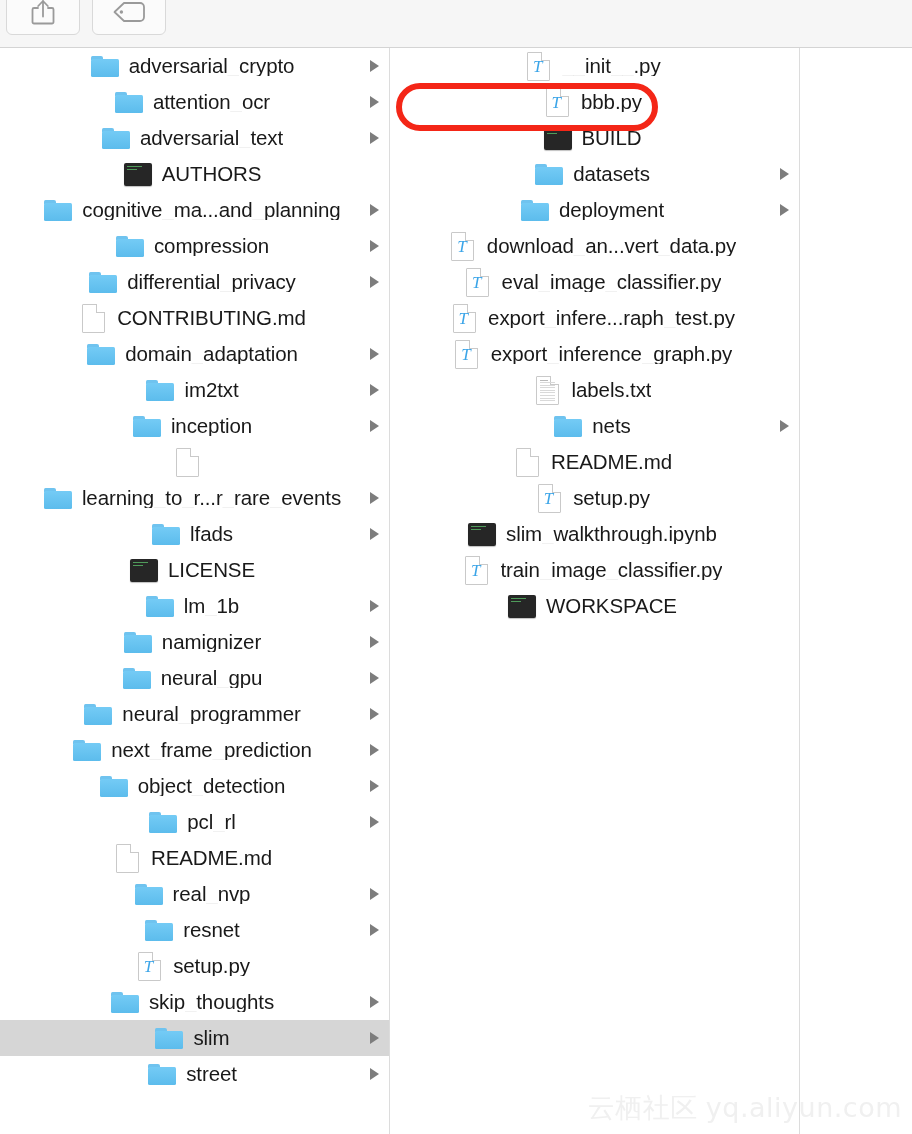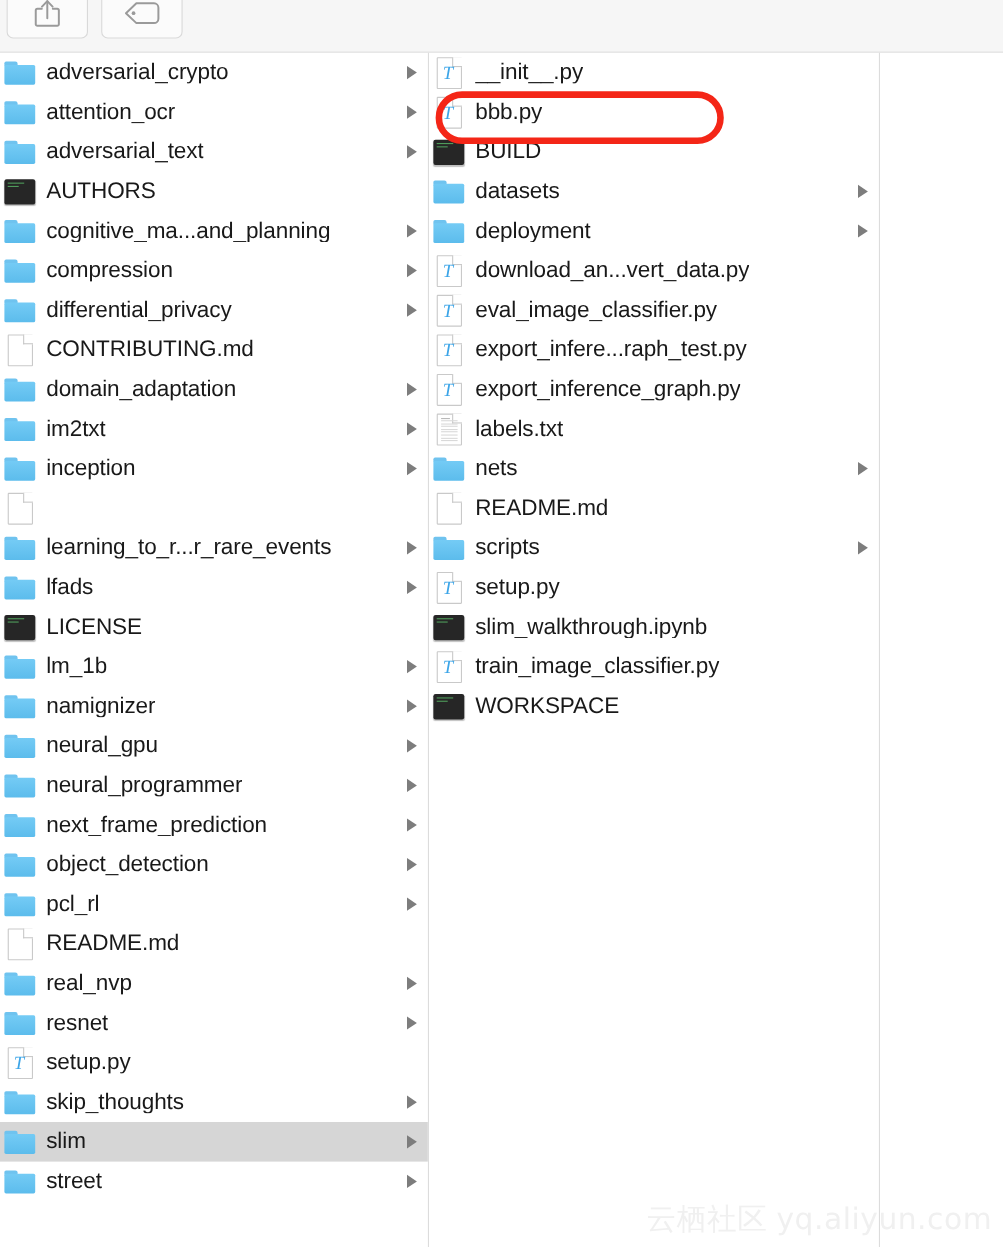--- a/index.html
+++ b/index.html
@@ -48,20 +48,21 @@
   .col-3 { flex: 1 1 auto; }
 
   
   .row {
     height: 36px;
     display: flex;
     align-items: center;
     padding-left: 3px;
     padding-right: 8px;
     position: relative;
+    justify-content: center;
   }
   .row.selected { background: #d6d6d6; }
   .row .icon {
     width: 30px; height: 30px;
     flex: 0 0 30px;
     margin-right: 9px;
     display: flex; align-items: center; justify-content: center;
     position: relative;
   }
   .row .label {
@@ -592,30 +593,20 @@
         <div class="row">
           <span class="icon">
             <span class="ic-page">
               <span class="fold"></span>
             </span>
           </span>
           <span class="label">README.md</span>
         </div>
         <div class="row">
           <span class="icon">
-            <span class="ic-folder">
-              <span class="tab"></span>
-              <span class="body"></span>
-            </span>
-          </span>
-          <span class="label">scripts</span>
-          <span class="arrow"></span>
-        </div>
-        <div class="row">
-          <span class="icon">
             <span class="ic-page">
               <span class="fold"></span>
               <span class="pyT">T</span>
             </span>
           </span>
           <span class="label">setup.py</span>
         </div>
         <div class="row">
           <span class="icon">
             <span class="ic-dark">

